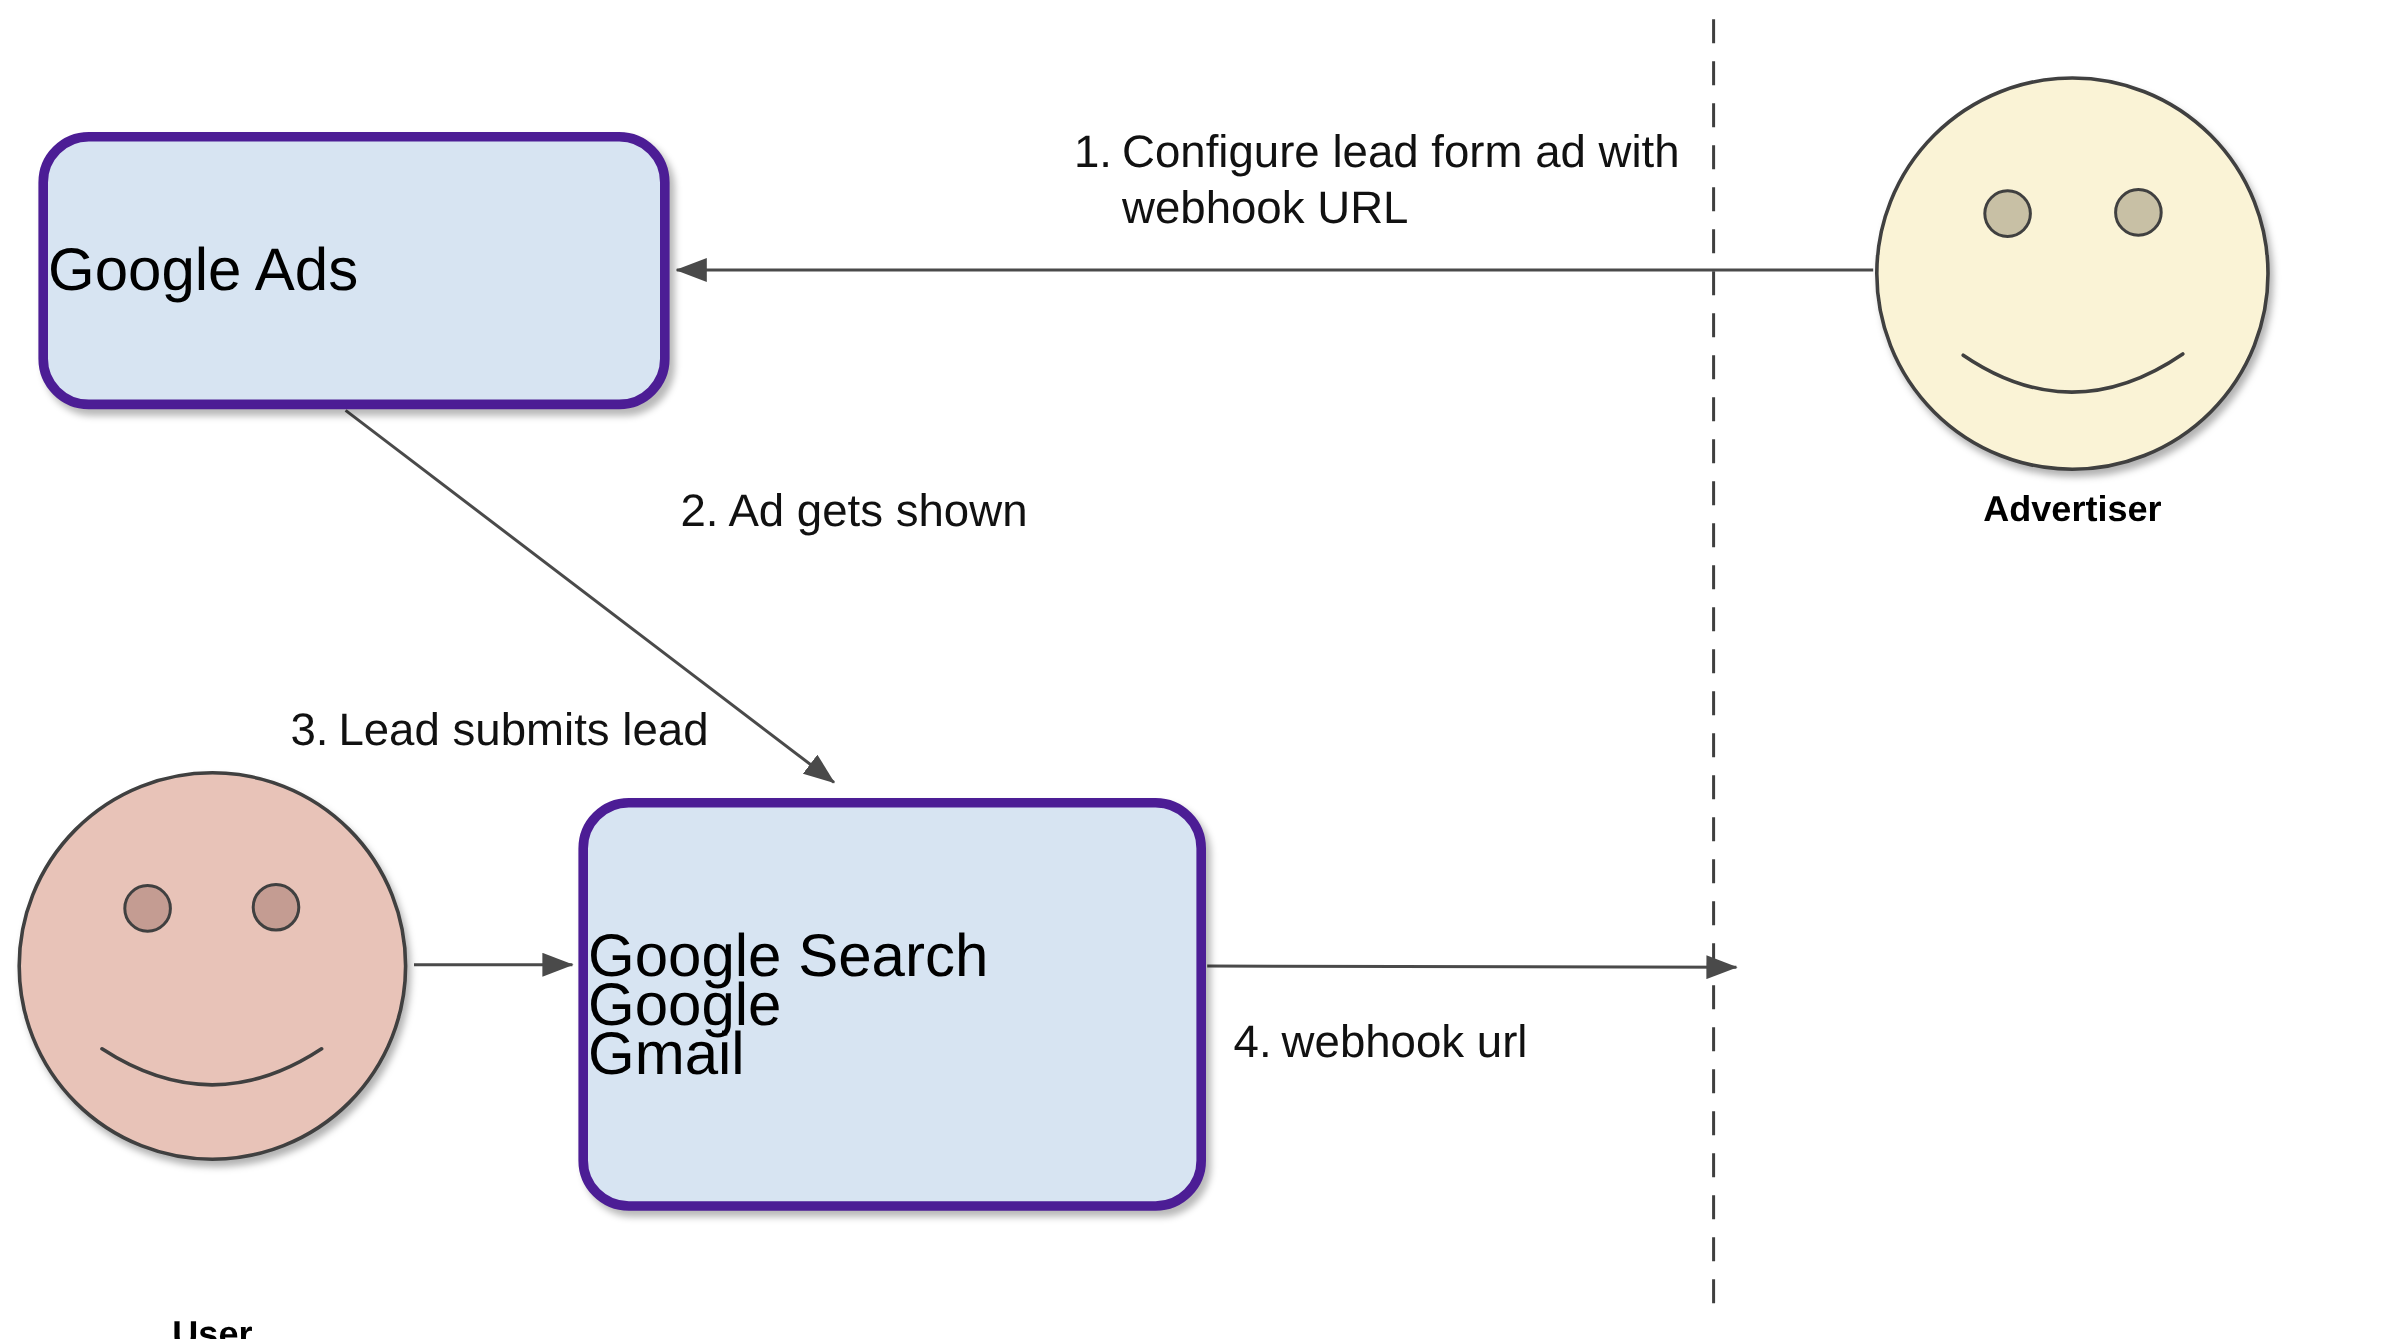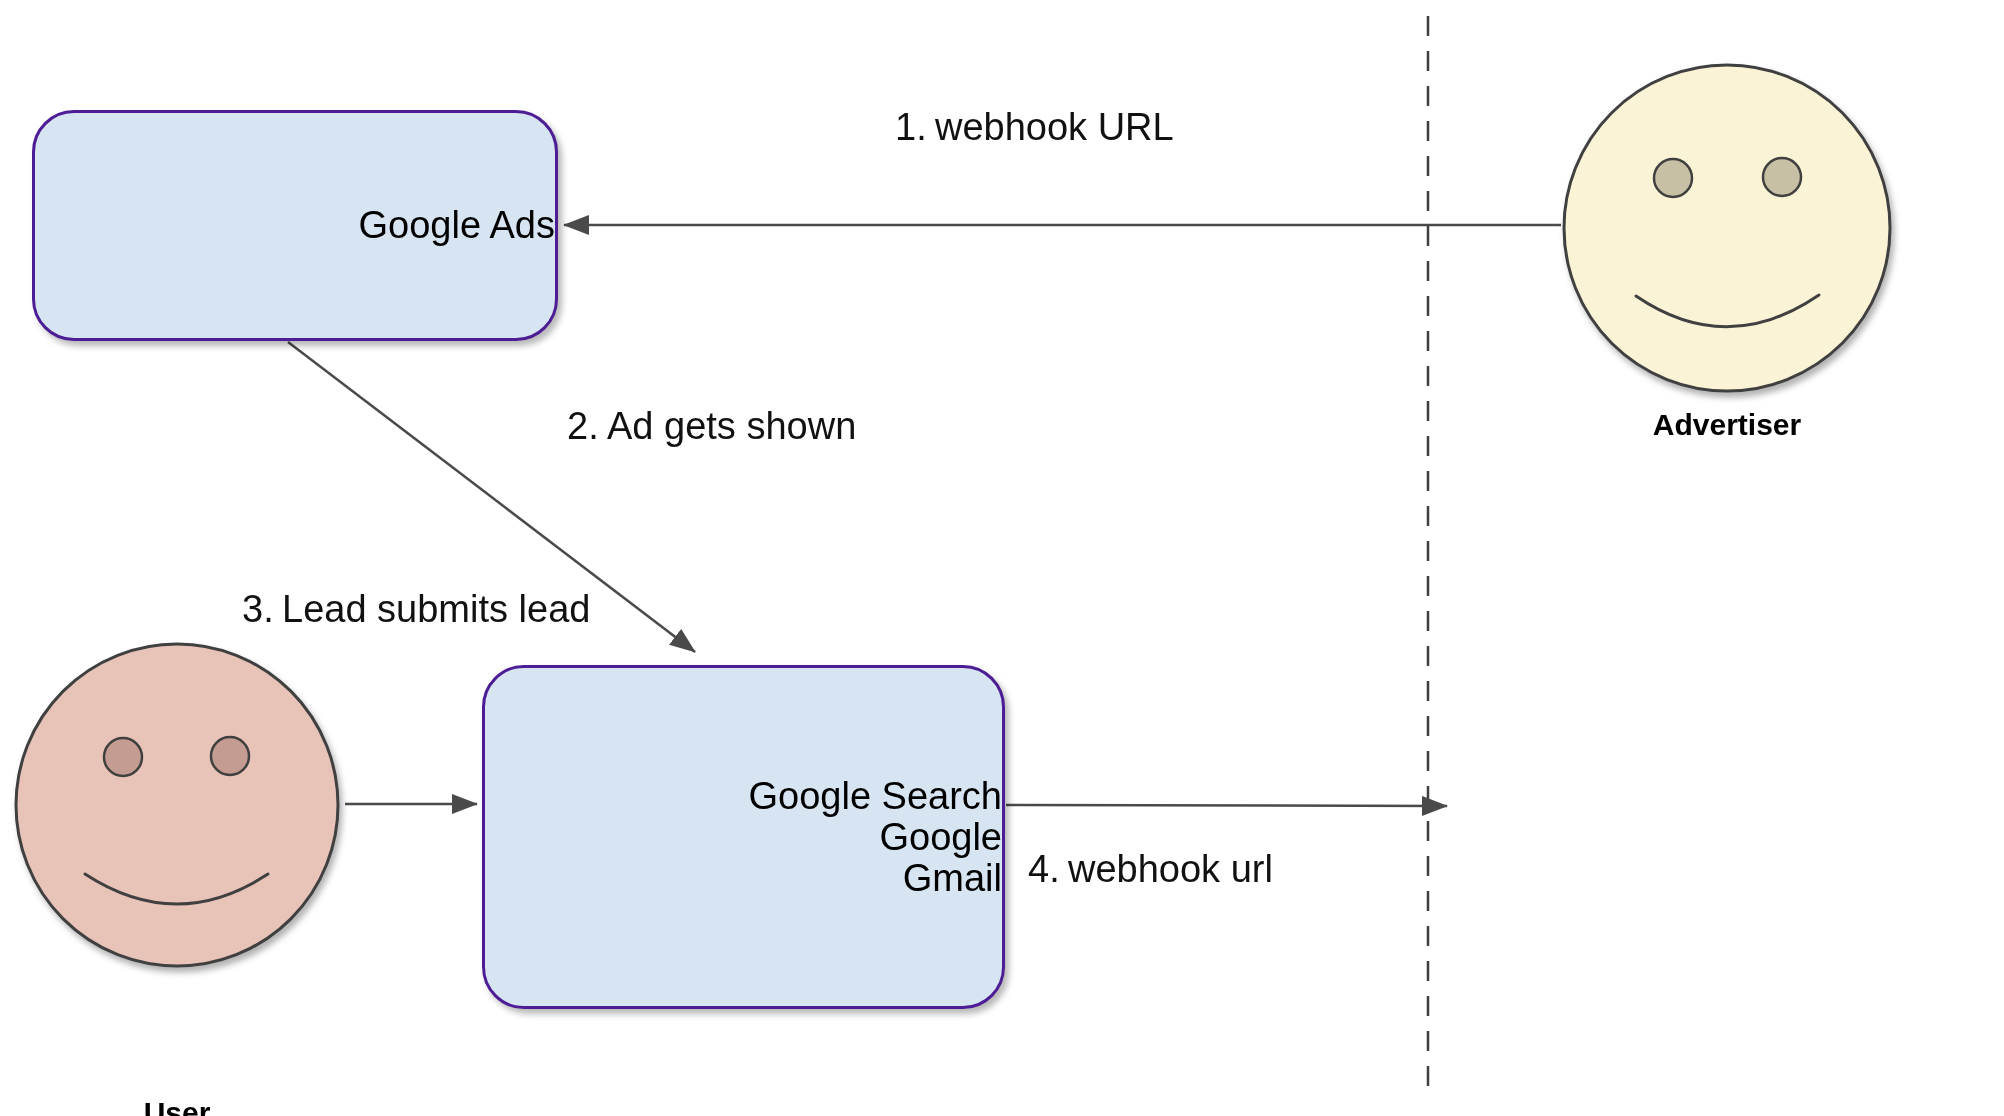--- a/index.html
+++ b/index.html
@@ -7,26 +7,26 @@
     position:relative;
     width:2004px;height:1116px;
     background:#ffffff;
     font-family:"Liberation Sans", sans-serif;
     overflow:hidden;
   }
   
   .node{
     position:absolute;
     box-sizing:border-box;
-    border:3px solid #4c1d95;
+    border:8px solid #4c1d95;
     border-radius:42px;
     display:flex;flex-direction:column;
-    align-items:flex-end;justify-content:center;
+    align-items:flex-start;justify-content:center;
     text-align:center;
-    font-size:38px;line-height:41px;color:#000000;
+    font-size:50px;line-height:41px;color:#000000;
     box-shadow:4px 5px 6px rgba(0,0,0,0.28);
   }
   .node.blue{background:#d7e4f2;}
   .node.yellow{background:#faf3d6;}
   #google-ads{left:32px;top:110px;width:526px;height:231px;}
   #google-surfaces{left:482px;top:665px;width:523px;height:344px;}
   #crm{left:1452px;top:668px;width:436px;height:277px;}
 
   
   .face{position:absolute;filter:drop-shadow(3px 5px 3px rgba(0,0,0,0.3));}
@@ -98,20 +98,21 @@
     <circle cx="164" cy="164" r="161" fill="#e8c3b8" stroke="#404040" stroke-width="3"></circle>
     <circle cx="110" cy="116" r="19" fill="#c49c92" stroke="#404040" stroke-width="2.5"></circle>
     <circle cx="217" cy="115" r="19" fill="#c49c92" stroke="#404040" stroke-width="2.5"></circle>
     <path d="M72,233 Q164,293 255,233" fill="none" stroke="#404040" stroke-width="3" stroke-linecap="round"></path>
   </svg>
   <div class="actor-label" id="user-label">User</div>
 
   <div class="step" id="step-1">
     <span class="num">1.</span>
     <span class="txt">
+      <span class="line">Configure lead form ad with</span>
       <span class="line">webhook URL</span>
     </span>
   </div>
 
   <div class="step" id="step-2">
     <span class="num">2.</span>
     <span class="txt">
       <span class="line">Ad gets shown</span>
     </span>
   </div>

